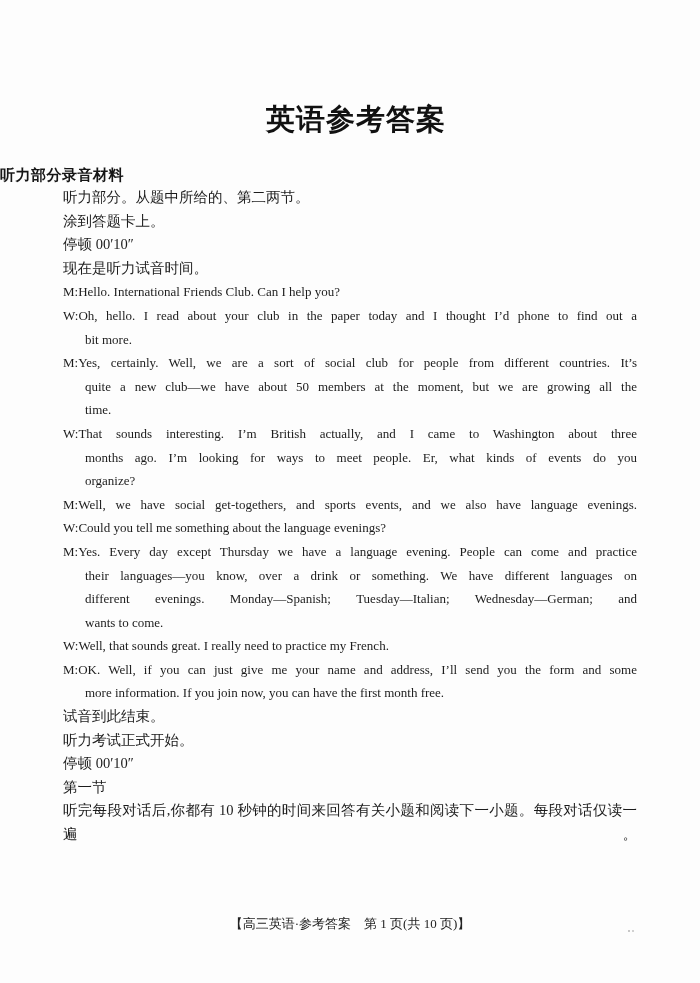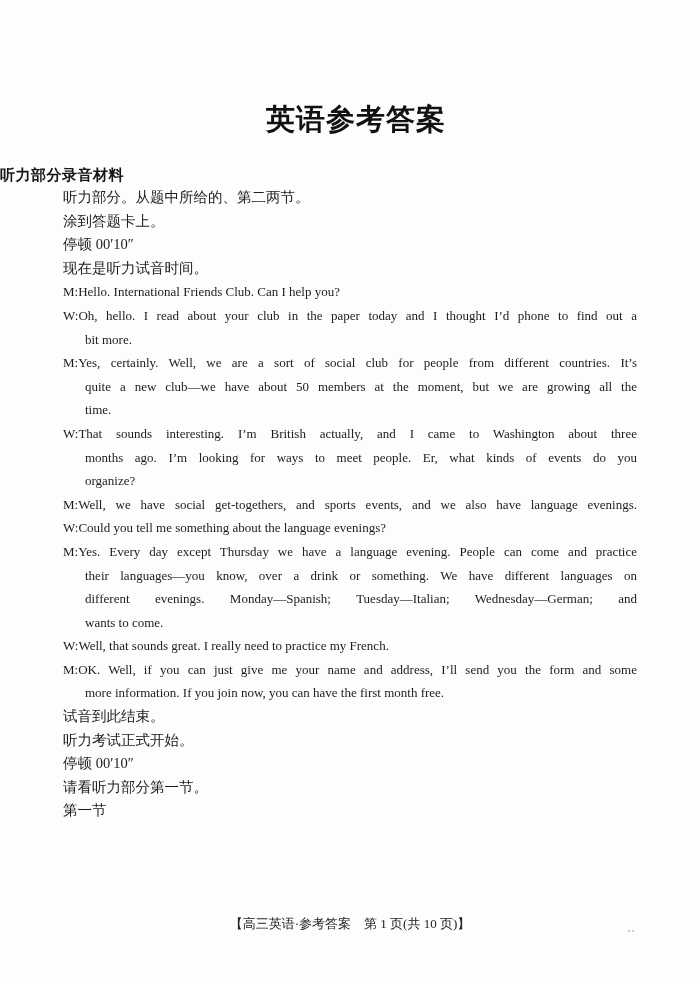--- a/index.html
+++ b/index.html
@@ -114,21 +114,21 @@
       <div class="line en stretch">M:Yes. Every day except Thursday we have a language evening.  People can come and practice</div>
       <div class="line en indent stretch">their languages—you know, over a drink or something.  We have different languages on</div>
       <div class="line en indent stretch">different evenings.  Monday—Spanish;  Tuesday—Italian;  Wednesday—German;  and</div>
       <div class="line en indent">wants to come.</div>
       <div class="line en">W:Well, that sounds great.  I really need to practice my French.</div>
       <div class="line en stretch">M:OK.  Well, if you can just give me your name and address, I’ll send you the form and some</div>
       <div class="line en indent">more information.  If you join now, you can have the first month free.</div>
       <div class="line cn">试音到此结束。</div>
       <div class="line cn">听力考试正式开始。</div>
       <div class="line cn">停顿 00′10″</div>
-      <div class="line cn">请看听力部分第一节。</div>
       <div class="line cn">第一节</div>
+      <div class="line cn stretch">听完每段对话后,你都有 10 秒钟的时间来回答有关小题和阅读下一小题。每段对话仅读一遍。</div>
     </div>
 
   <div class="page-footer">【高三英语·参考答案　第 1 页(共 10 页)】</div>
 
   <div class="scan-artifact"></div>
 
 </div>
 
 </body></html>

